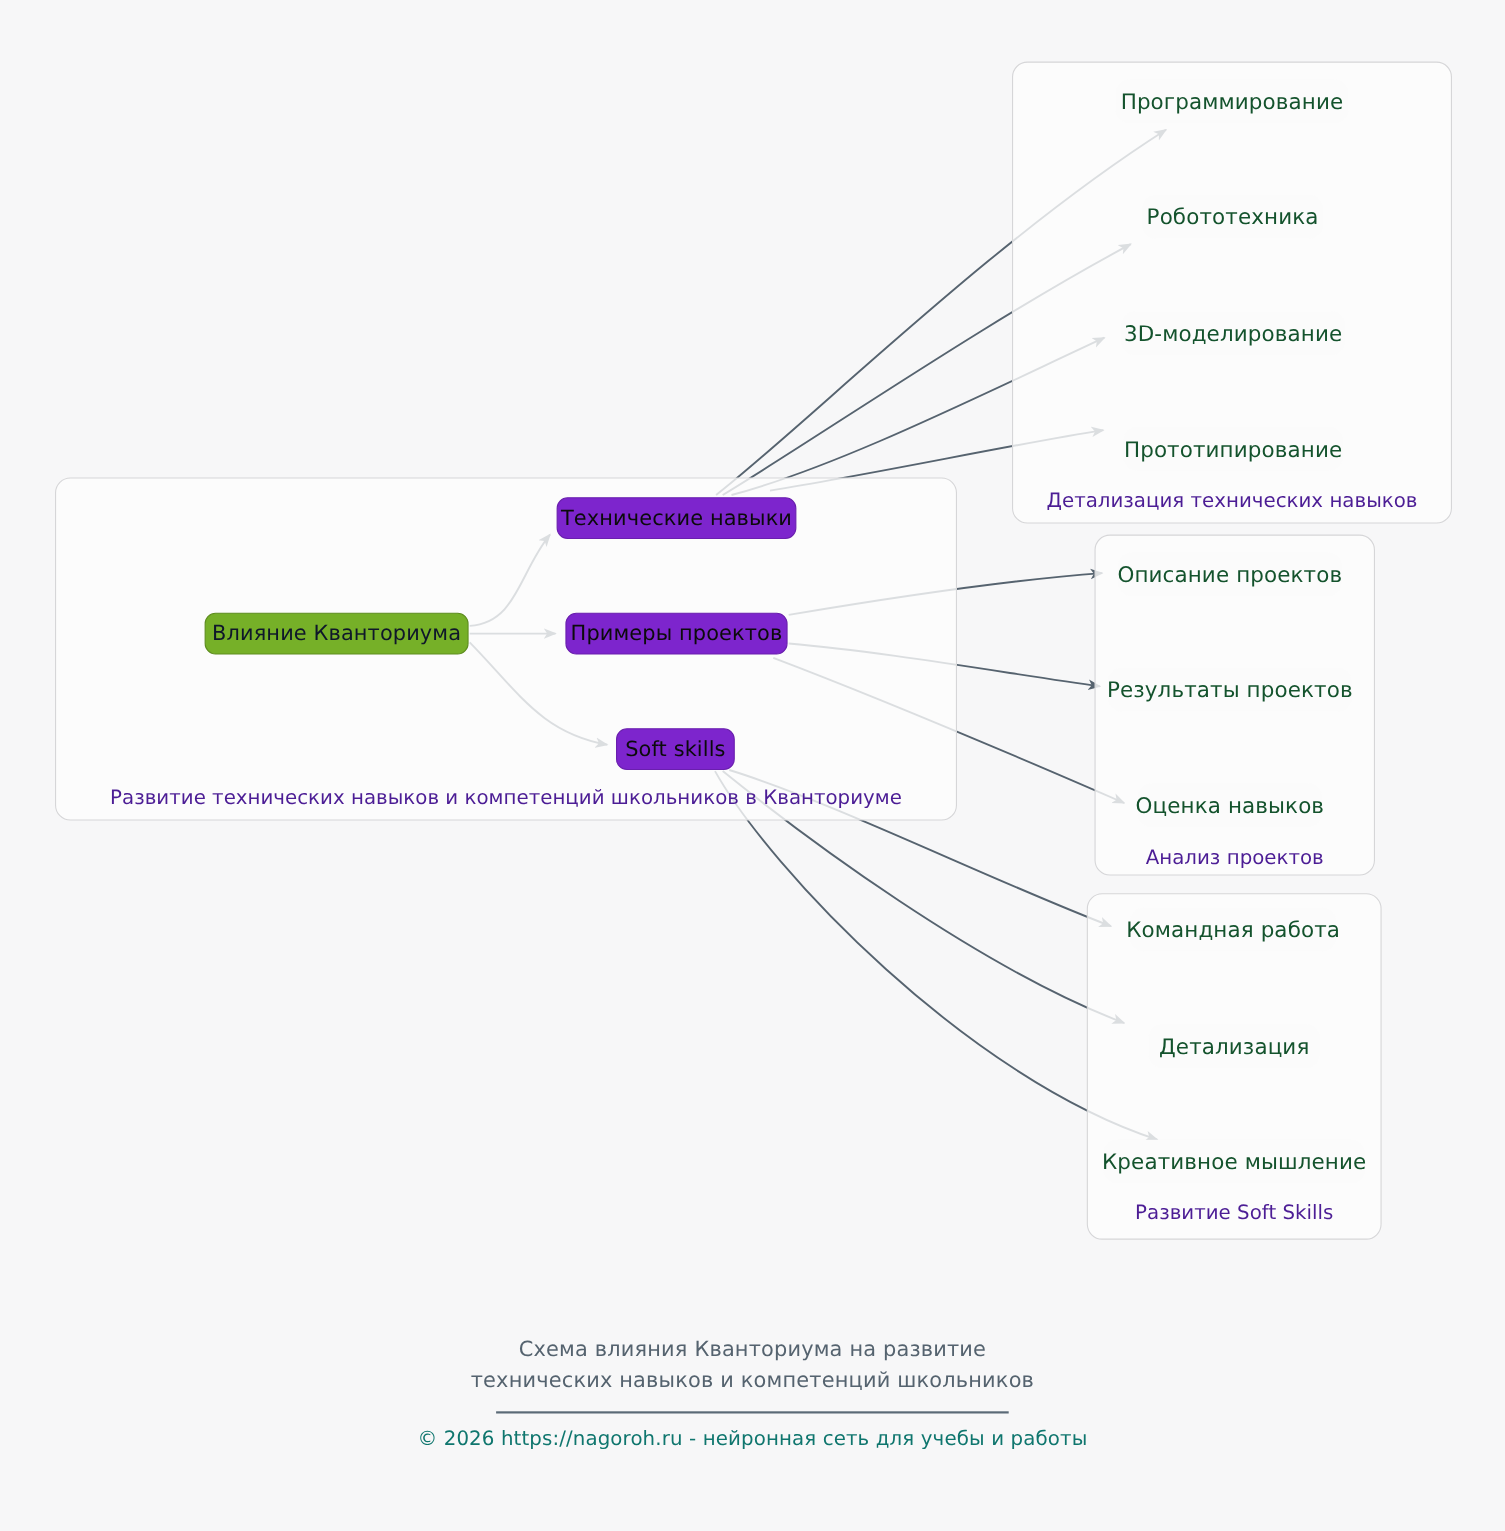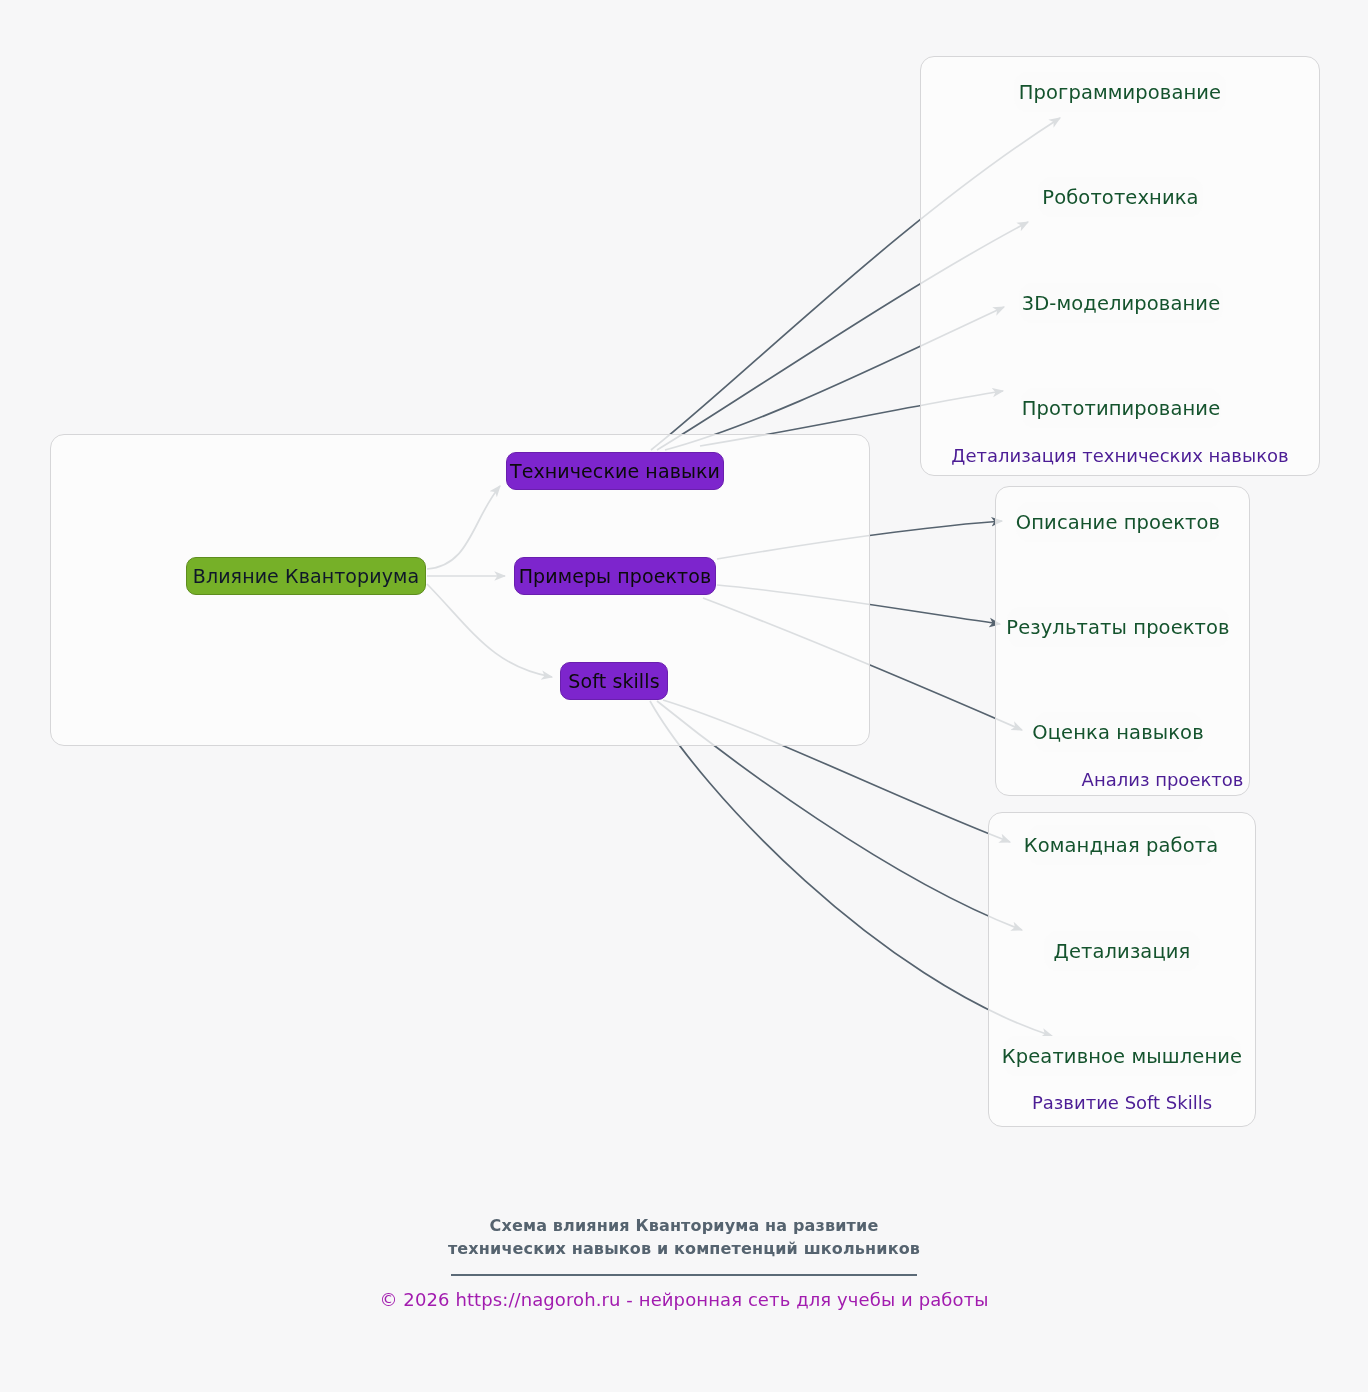--- a/index.html
+++ b/index.html
@@ -87,35 +87,35 @@
 
   
   #footer {
     position: absolute;
     left: 0;
     right: 0;
     top: 1214px;
     text-align: center;
   }
   #footer-title {
-    font-size: 16px;
-    font-weight: bold;
+    font-size: 19px;
+    font-weight: normal;
     color: #55636f;
     line-height: 1.45;
     letter-spacing: 0.15px;
   }
   #footer-rule {
     width: 466px;
     height: 0;
     margin: 14px auto 13px auto;
     border-top: 2px solid #5b6a77;
   }
   #footer-credit {
     font-size: 18px;
-    color: #a21caf;
+    color: #0f766e;
     letter-spacing: 0.1px;
   }
 </style>
 </head>
 <body>
 
 <div id="canvas">
 
   <svg id="edges" viewBox="0 0 1368 1392" xmlns="http://www.w3.org/2000/svg">
     <defs>
@@ -138,26 +138,27 @@
       <path d="M 717 585 C 800 592 915 612 1000 624"></path>
       <path d="M 703 598 C 790 631 930 690 1022 730"></path>
 
       <path d="M 663 700 C 760 730 900 800 1010 842"></path>
       <path d="M 657 701 C 730 760 890 880 1022 930"></path>
       <path d="M 650 701 C 700 790 880 980 1052 1036"></path>
     </g>
   </svg>
 
   <div class="cluster" style="left:50px; top:434px; width:820px; height:312px;"></div>
+  <div class="cluster-label" style="top:716px; left:50px; width:820px;">Развитие технических навыков и компетенций школьников в Кванториуме</div>
 
   <div class="cluster" style="left:920px; top:56px; width:400px; height:420px;"></div>
   <div class="cluster-label" style="top:446px; left:920px; width:400px;">Детализация технических навыков</div>
 
   <div class="cluster" style="left:995px; top:486px; width:255px; height:310px;"></div>
-  <div class="cluster-label" style="top:770px; left:995px; width:255px;margin-left:40px;">Анализ проектов</div>
+  <div class="cluster-label" style="top:770px; left:995px; width:255px;">Анализ проектов</div>
 
   <div class="cluster" style="left:988px; top:812px; width:268px; height:315px;"></div>
   <div class="cluster-label" style="top:1093px; left:988px; width:268px;">Развитие Soft Skills</div>
 
   <div class="node root" style="left:186px; top:557px; width:240px; height:38px;">Влияние Кванториума</div>
 
   <div class="node branch" style="left:514px; top:557px; width:202px; height:38px;">Примеры проектов</div>
 
   <div class="node branch" style="left:506px; top:452px; width:218px; height:38px;">Технические навыки</div>
 

